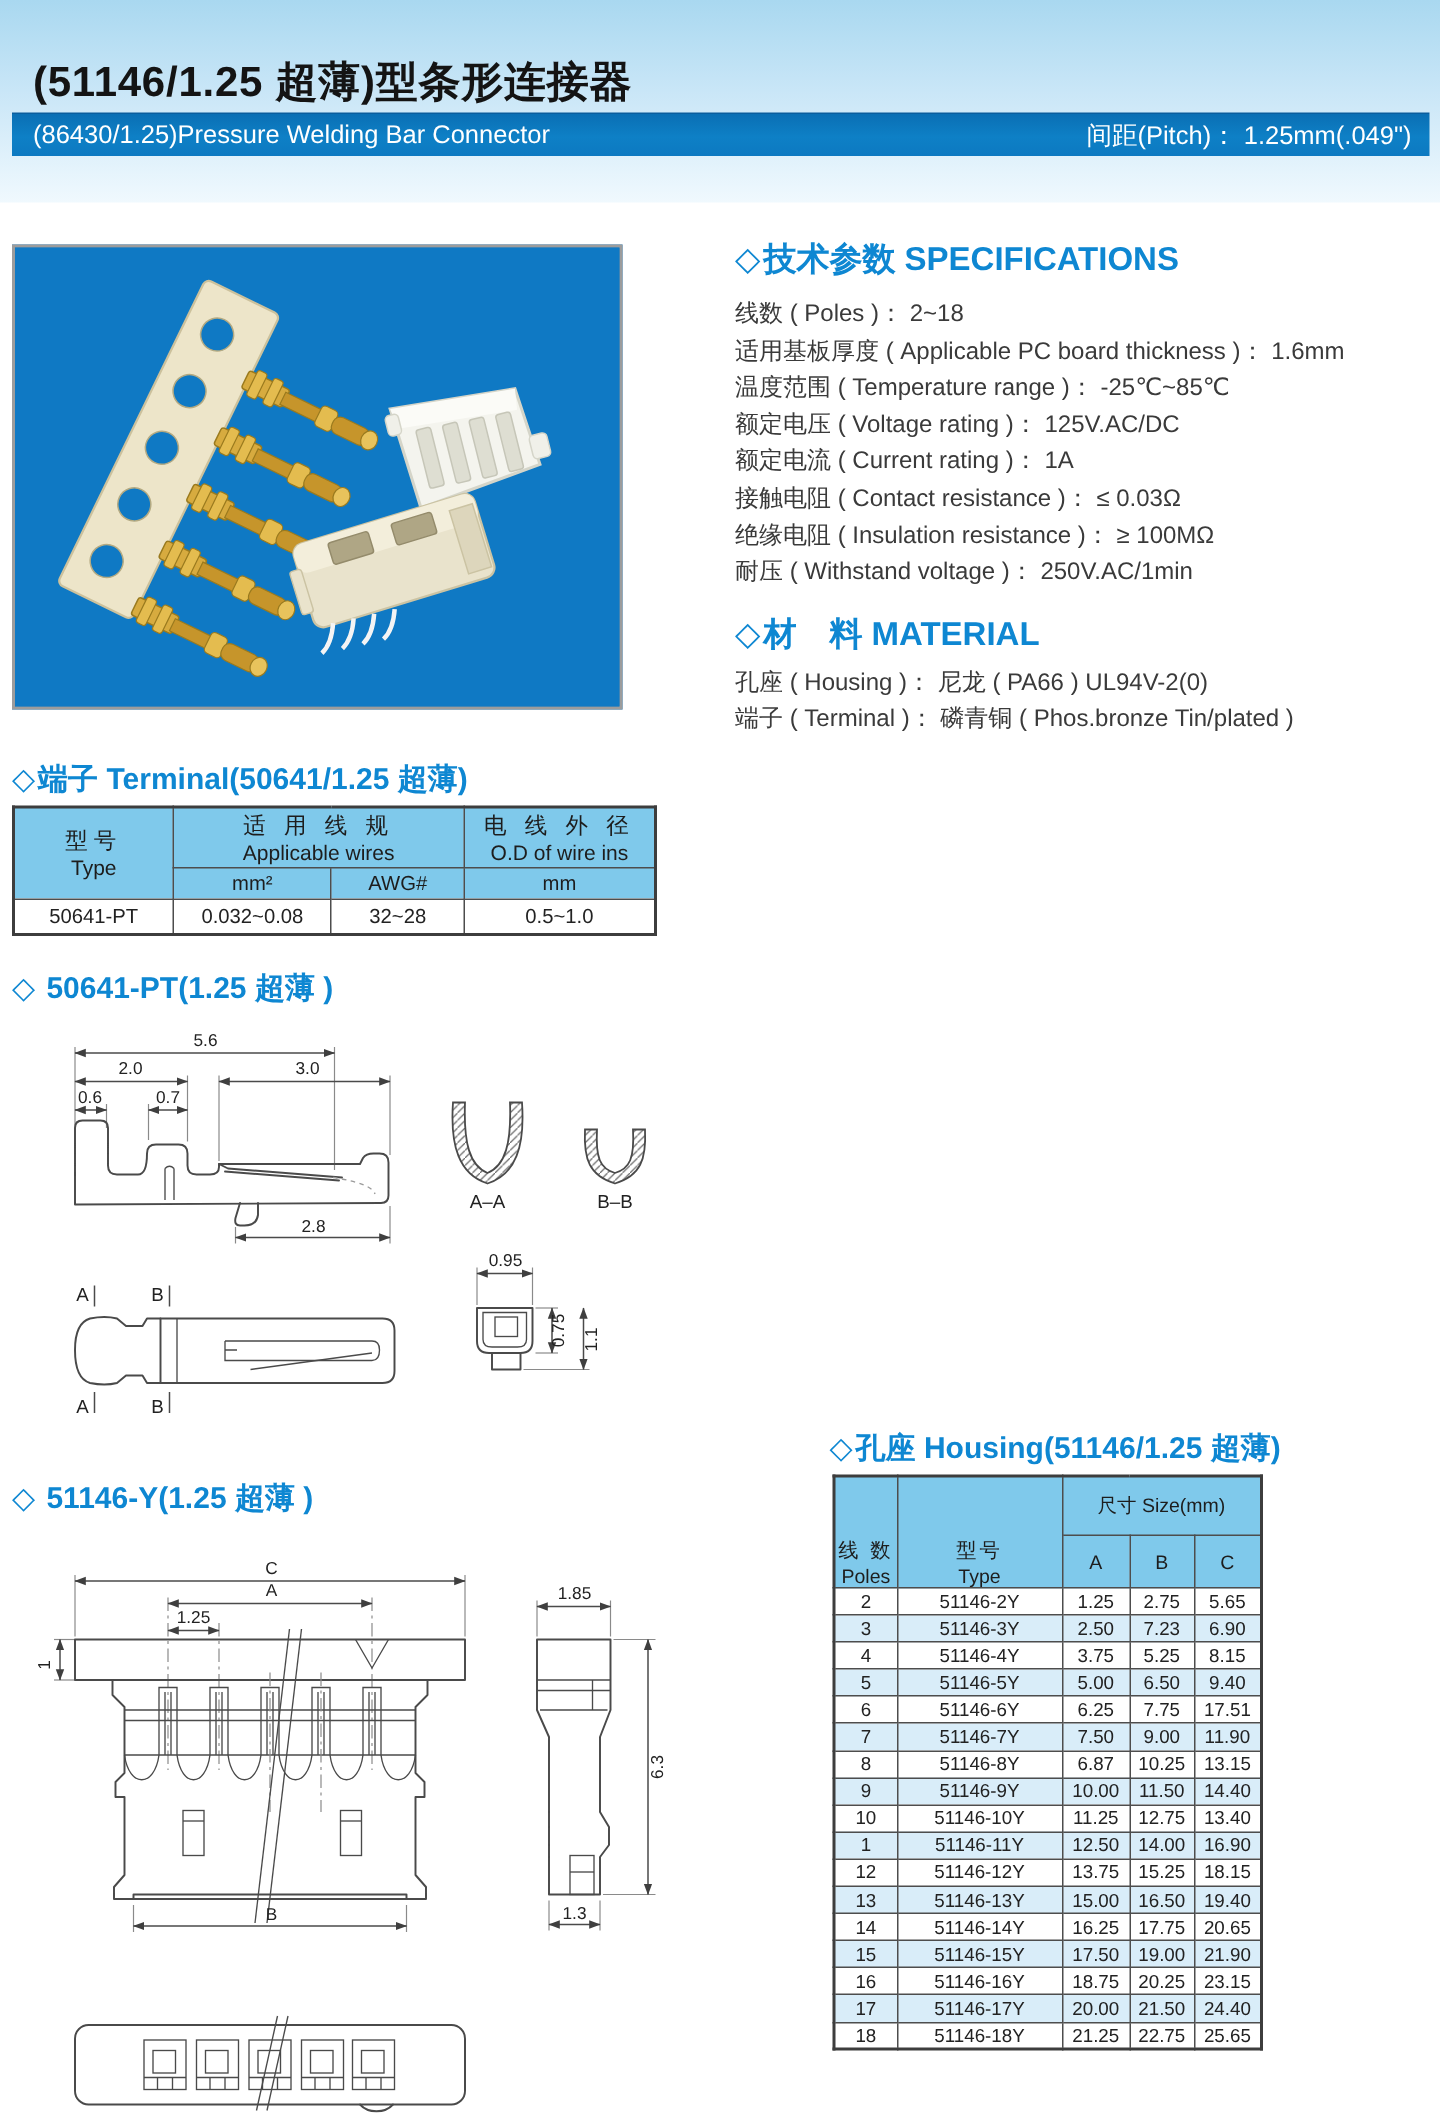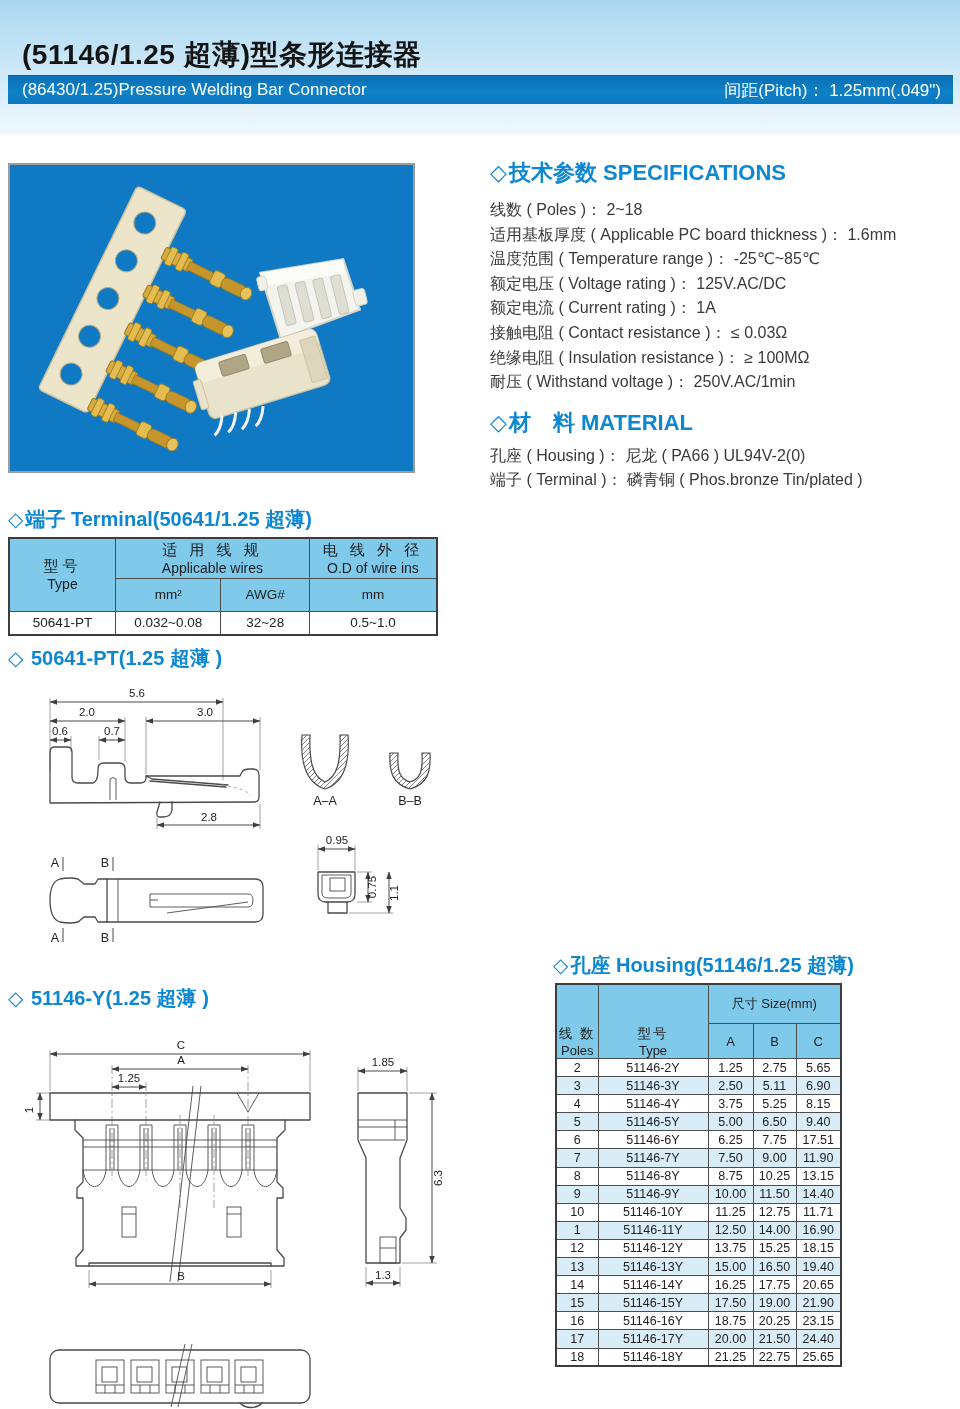--- a/index.html
+++ b/index.html
@@ -36,21 +36,21 @@
   .material .spec-list { margin-top:6px; }
 
   
   table { border-collapse:collapse; table-layout:fixed; }
   td { border:1px solid #4d4d4d; text-align:center; vertical-align:middle; }
   .ttable { position:absolute; left:8px; top:537px; width:430px; border:2px solid #3d3d3d; }
   .ttable td.hd { background:#7FC9EB; color:#1d1d1d; }
   .ttable .cn { font-size:15px; letter-spacing:4px; }
   .ttable .en { font-size:14px; letter-spacing:0; }
   .ttable tr.r1 td { height:40px; }
-  .ttable tr.r2 td { height:33px; font-size:13.5px; }
+  .ttable tr.r2 td { height:21px; font-size:13.5px; }
   .ttable tr.r3 td { height:24px; font-size:13.5px; background:#fff; color:#222; }
 
   .htable { position:absolute; left:555px; top:983px; width:285px; border:2px solid #3d3d3d; }
   .htable td.hd { background:#7FC9EB; color:#1d1d1d; font-size:13px; }
   .htable .cn { font-size:13.5px; letter-spacing:2px;margin-top:40px; }
   .htable .en { font-size:13px; letter-spacing:0; }
   .htable tr.r1 td { height:18px; }
   .htable tr.r2 td { height:17px; }
   .htable tbody td { height:18.1px; font-size:12.5px; color:#222; background:#fff; padding:0; }
   .htable tbody tr:nth-child(even) td { background:#D9EDF9; }
@@ -433,21 +433,21 @@
           <td>2</td>
           <td>51146-2Y</td>
           <td>1.25</td>
           <td>2.75</td>
           <td>5.65</td>
         </tr>
         <tr>
           <td>3</td>
           <td>51146-3Y</td>
           <td>2.50</td>
-          <td>5.11</td>
+          <td>7.23</td>
           <td>6.90</td>
         </tr>
         <tr>
           <td>4</td>
           <td>51146-4Y</td>
           <td>3.75</td>
           <td>5.25</td>
           <td>8.15</td>
         </tr>
         <tr>
@@ -467,37 +467,37 @@
         <tr>
           <td>7</td>
           <td>51146-7Y</td>
           <td>7.50</td>
           <td>9.00</td>
           <td>11.90</td>
         </tr>
         <tr>
           <td>8</td>
           <td>51146-8Y</td>
-          <td>8.75</td>
+          <td>6.87</td>
           <td>10.25</td>
           <td>13.15</td>
         </tr>
         <tr>
           <td>9</td>
           <td>51146-9Y</td>
           <td>10.00</td>
           <td>11.50</td>
           <td>14.40</td>
         </tr>
         <tr>
           <td>10</td>
           <td>51146-10Y</td>
           <td>11.25</td>
           <td>12.75</td>
-          <td>11.71</td>
+          <td>13.40</td>
         </tr>
         <tr>
           <td>1</td>
           <td>51146-11Y</td>
           <td>12.50</td>
           <td>14.00</td>
           <td>16.90</td>
         </tr>
         <tr>
           <td>12</td>

